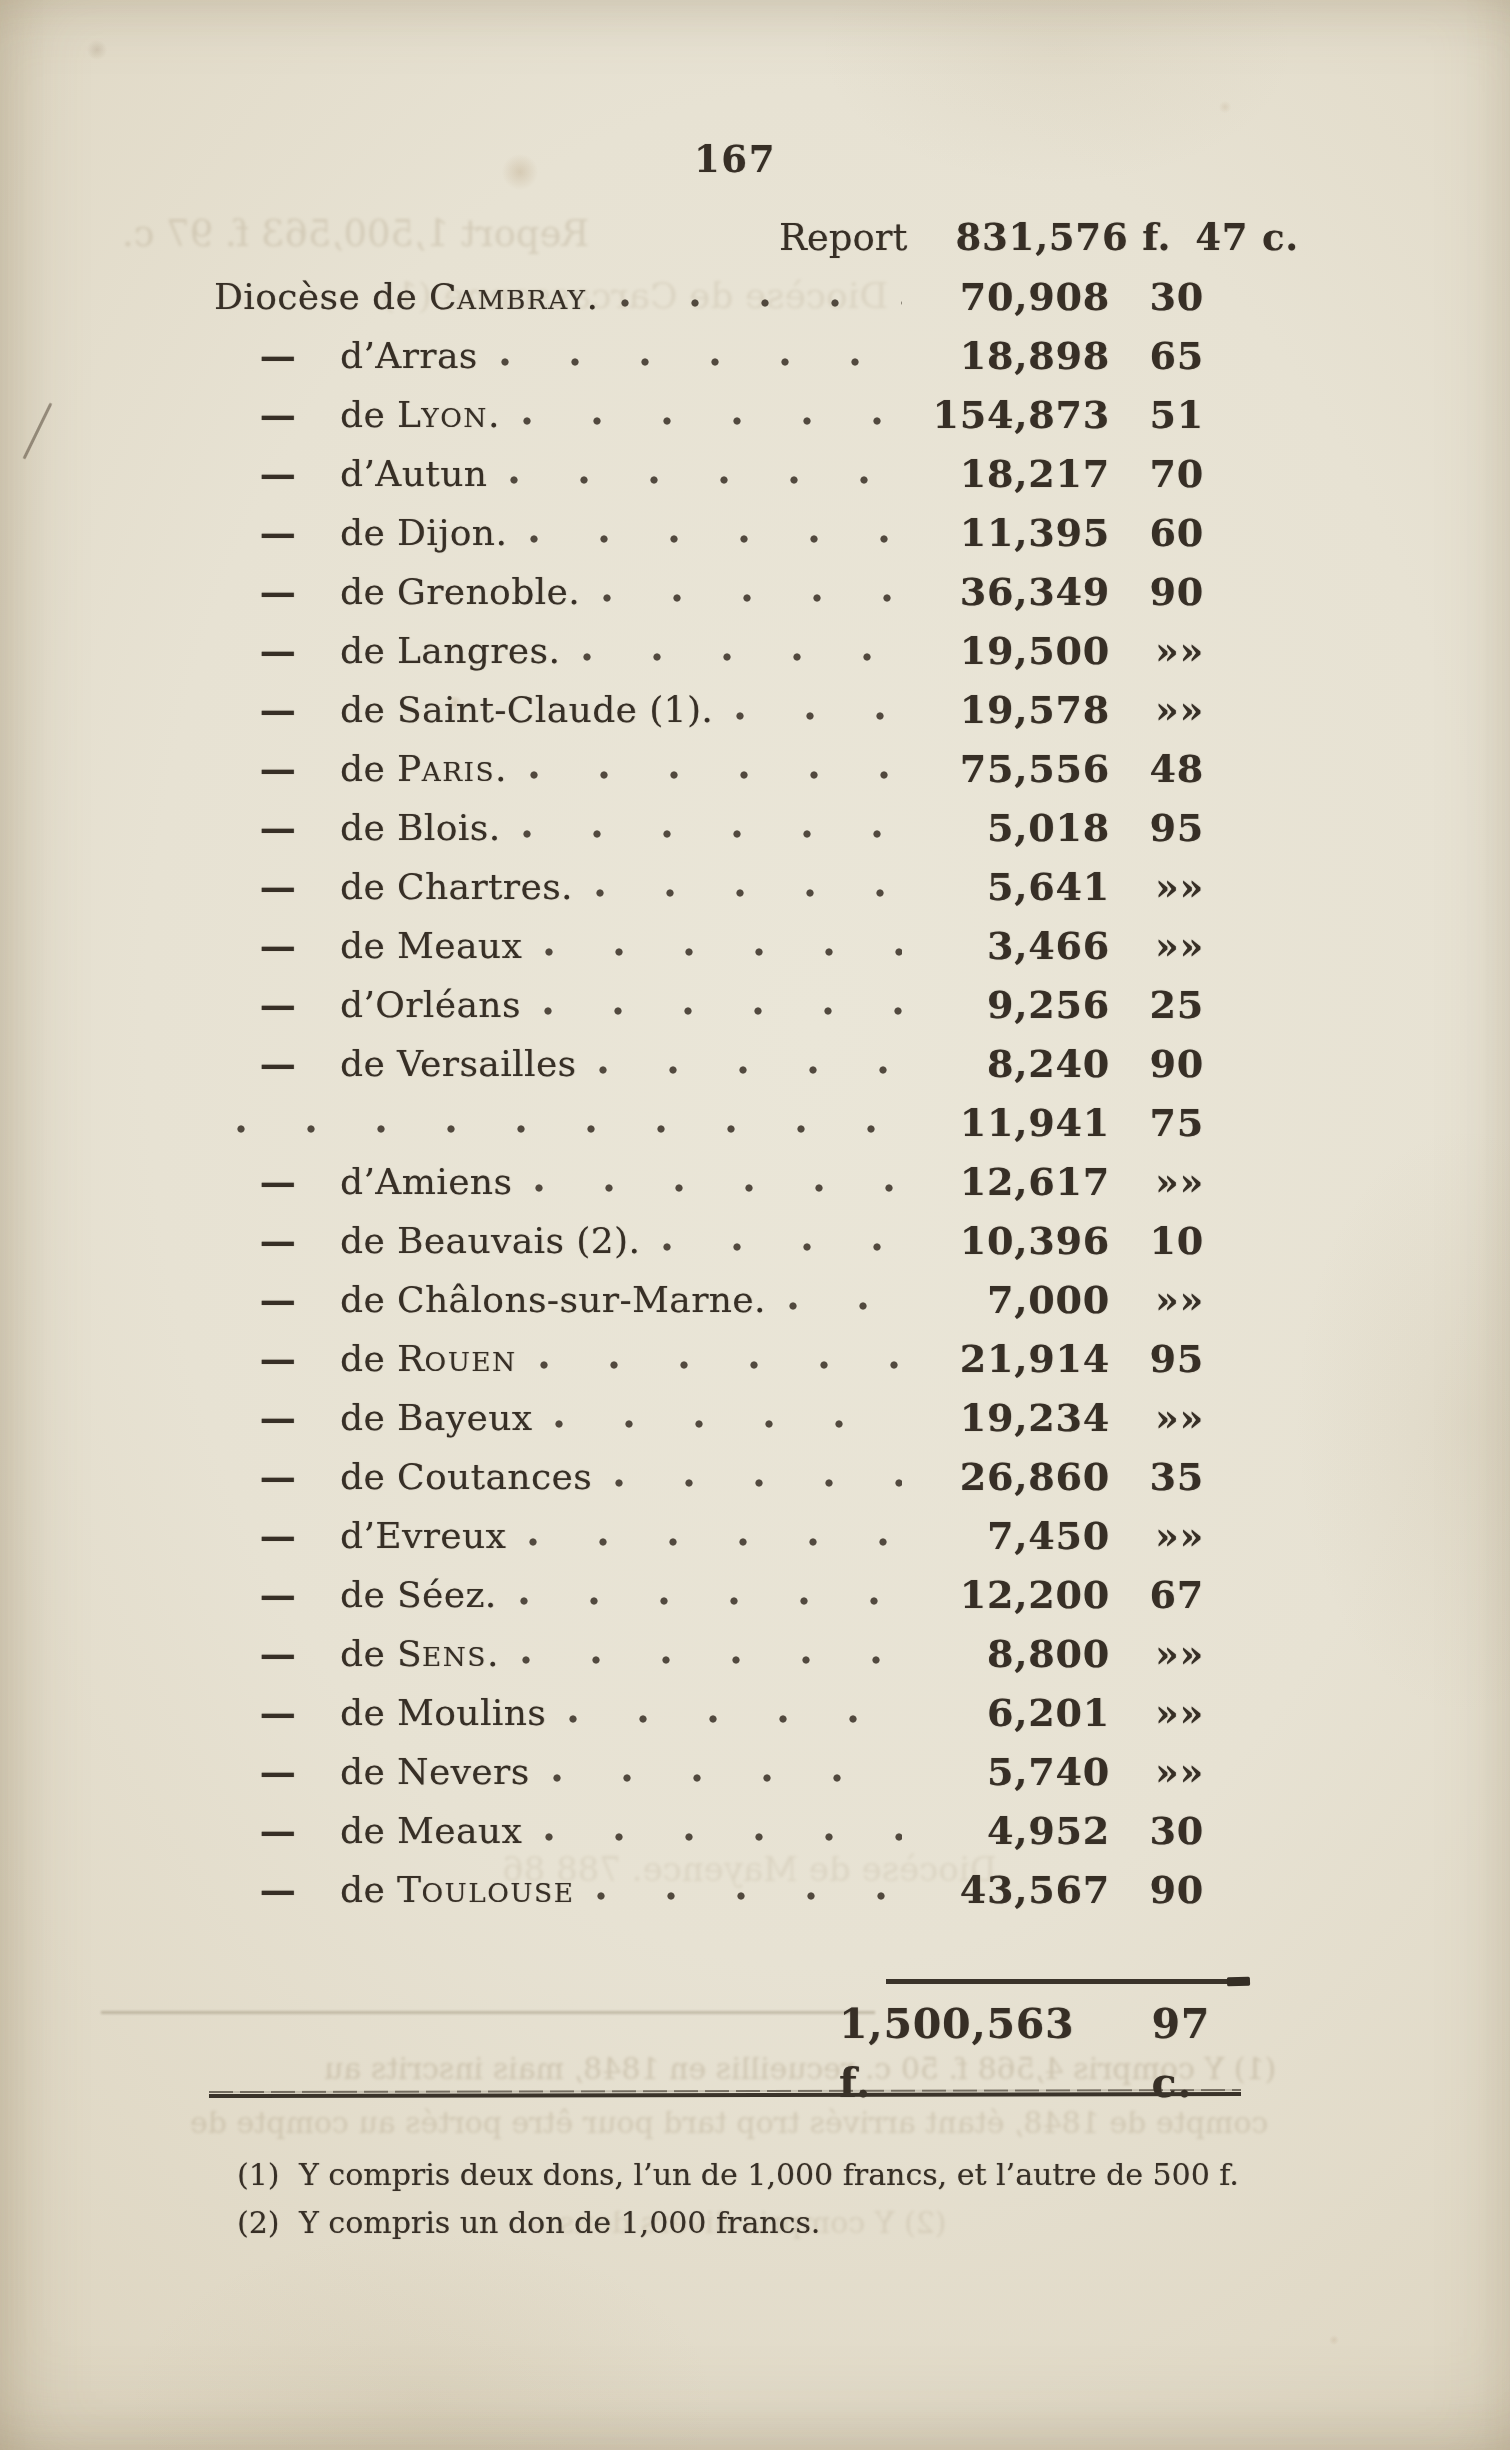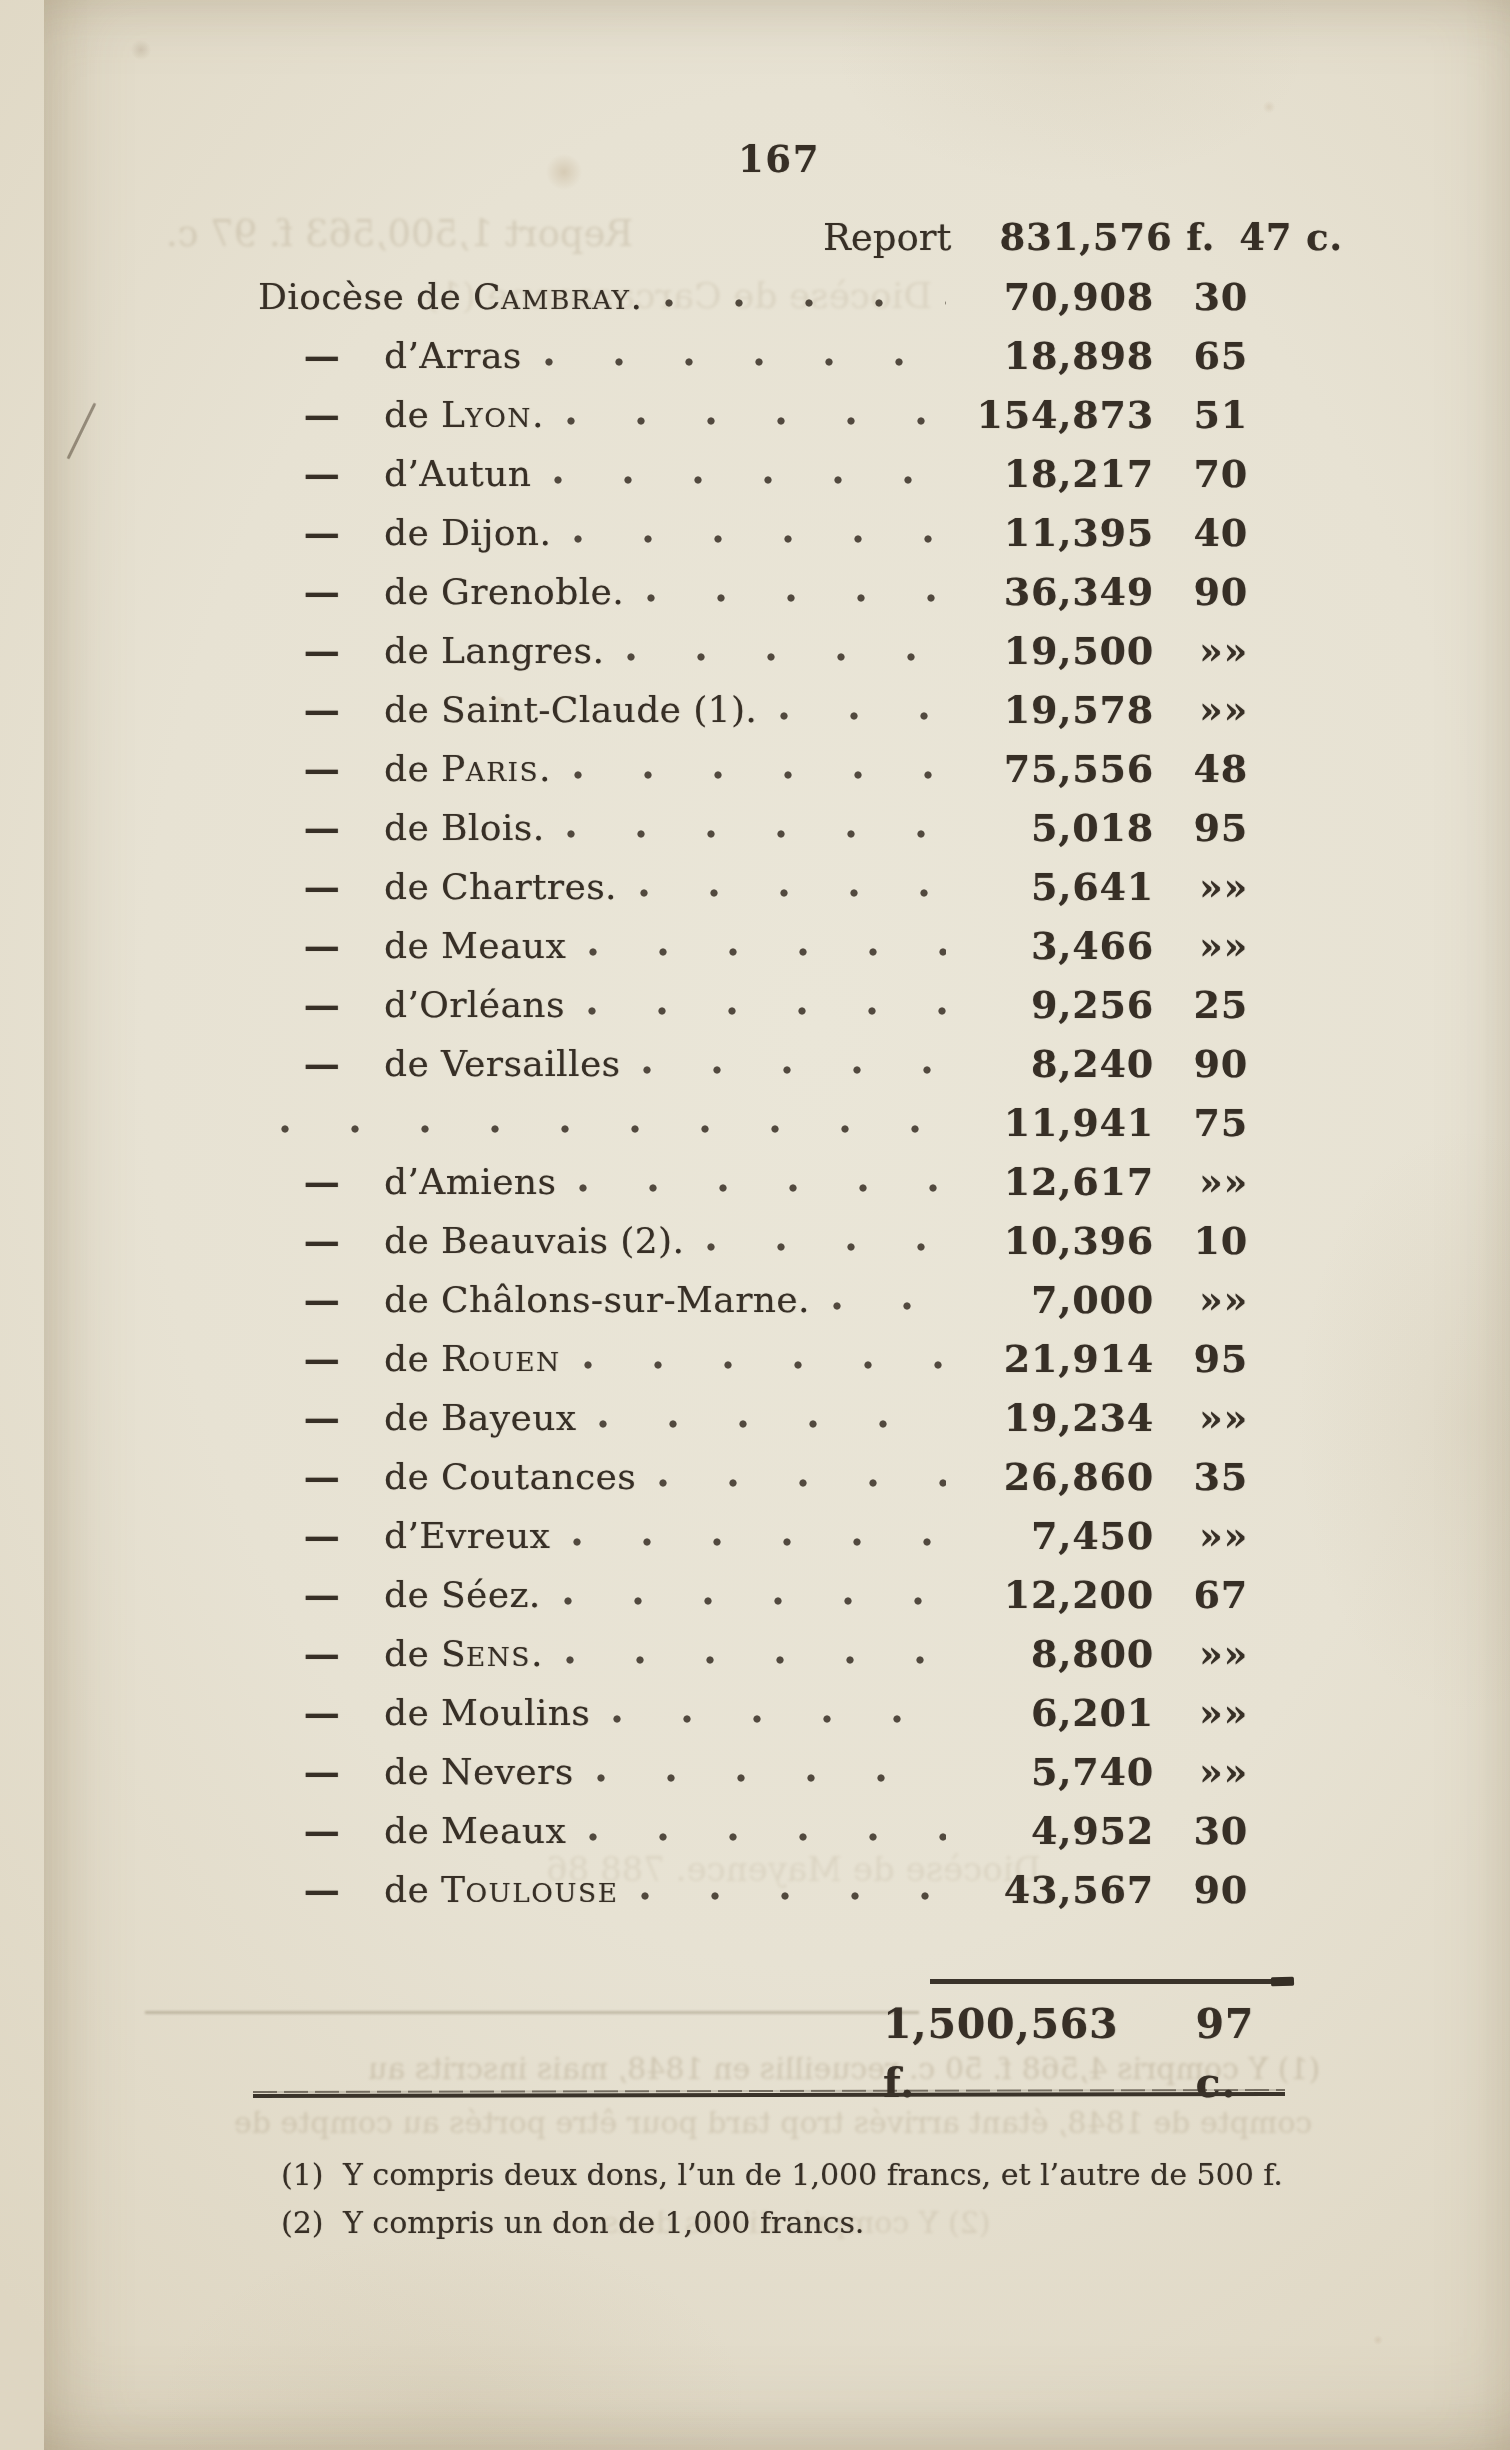--- a/index.html
+++ b/index.html
@@ -2,21 +2,21 @@
 <html style="font-size:13px"><head>
 <meta charset="utf-8">
 <style>
   html,body{margin:0;padding:0;}
   body{
     width:1510px;height:2450px;position:relative;overflow:hidden;
     font-family:"DejaVu Serif","Liberation Serif",serif;
     color:#372f26;
     background:radial-gradient(ellipse 1215px 1701px at 54% 42%, #eae6d8 0%, #e7e2d3 55%, #ded6c2 100%);
   }
-  .page{position:absolute;inset:0;margin-left:44px;}
+  .page{position:absolute;inset:0;}
   
   .page::before{
     content:"";position:absolute;inset:0;pointer-events:none;
     background:
       radial-gradient(circle 26px at 520px 172px, rgba(146,110,60,.20), transparent 70%),
       radial-gradient(circle 10.5px at 455px 703px, rgba(140,100,55,.20), transparent 70%),
       radial-gradient(circle 9px at 1225px 107px, rgba(140,100,55,.12), transparent 70%),
       radial-gradient(circle 14.6px at 97px 50px, rgba(120,95,60,.16), transparent 70%),
       radial-gradient(circle 7.3px at 1334px 2340px, rgba(150,110,70,.14), transparent 70%),
       radial-gradient(ellipse 243px 421px at 97% 58%, rgba(160,140,100,.10), transparent 70%),
@@ -126,21 +126,21 @@
       <div class="row">
         <span class="label-cell"><span class="dash">—</span><span class="pre">d’</span><span class="word">Autun</span></span>
         <span class="leader"></span>
         <span class="francs">18,217</span>
         <span class="cents">70</span>
       </div>
       <div class="row">
         <span class="label-cell"><span class="dash">—</span><span class="pre">de </span><span class="word">Dijon</span><span class="post">.</span></span>
         <span class="leader"></span>
         <span class="francs">11,395</span>
-        <span class="cents">40</span>
+        <span class="cents">60</span>
       </div>
       <div class="row">
         <span class="label-cell"><span class="dash">—</span><span class="pre">de </span><span class="word">Grenoble</span><span class="post">.</span></span>
         <span class="leader"></span>
         <span class="francs">36,349</span>
         <span class="cents">90</span>
       </div>
       <div class="row">
         <span class="label-cell"><span class="dash">—</span><span class="pre">de </span><span class="word">Langres</span><span class="post">.</span></span>
         <span class="leader"></span>

